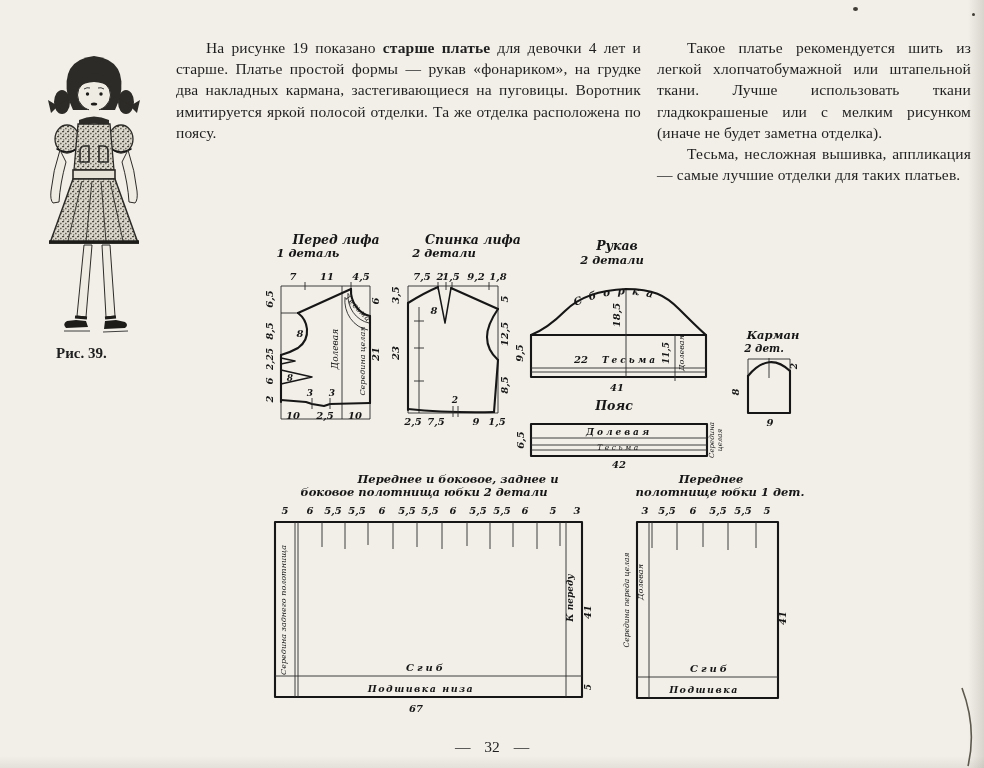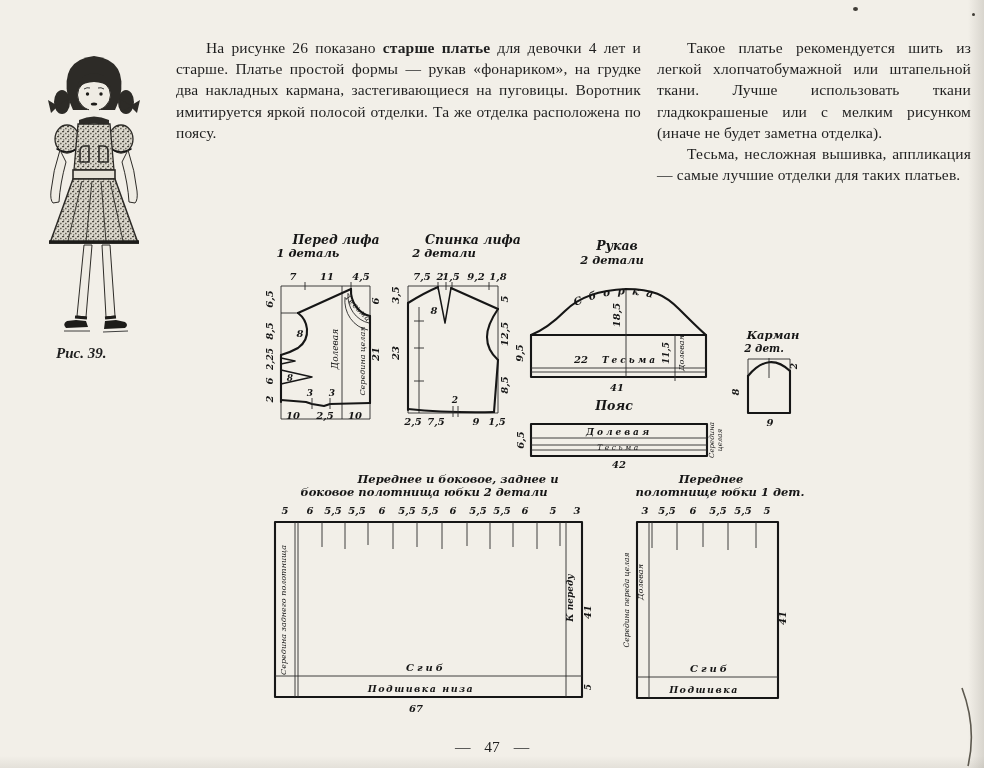--- a/index.html
+++ b/index.html
@@ -6,21 +6,21 @@
   .page{position:relative;width:984px;height:768px;background:#f2efe8;overflow:hidden;
         font-family:"Liberation Serif",serif;color:#222;}
   .page::after{content:"";position:absolute;right:0;top:0;width:16px;height:100%;
         background:linear-gradient(to right,rgba(60,55,45,0),rgba(60,55,45,.14));pointer-events:none;}
   .page::before{content:"";position:absolute;left:0;bottom:0;width:100%;height:12px;
         background:linear-gradient(to bottom,rgba(60,55,45,0),rgba(60,55,45,.08));pointer-events:none;}
   .abs{position:absolute;}
   .col{position:absolute;text-align:justify;font-size:15.5px;line-height:1.37;color:#1f1f1f;
        letter-spacing:.15px;}
   .col p{margin:0;text-indent:30px;}
-  .caption{position:absolute;font-size:15px;font-weight:600;color:#1f1f1f;font-style:italic;}
+  .caption{position:absolute;font-size:15px;font-weight:600;color:#1f1f1f;}
   .footer{position:absolute;left:0;top:738px;width:984px;text-align:center;font-size:15.5px;
        color:#1f1f1f;word-spacing:10px;}
   .speck{position:absolute;background:#3f3c36;border-radius:50%;}
   
   .dt{font-family:"DejaVu Serif",serif;font-style:italic;font-weight:bold;font-size:12.5px;fill:#161616;}
   .dt2{font-family:"DejaVu Serif",serif;font-style:italic;font-weight:bold;font-size:11.5px;fill:#161616;}
   .dn{font-family:"DejaVu Serif",serif;font-style:italic;font-weight:bold;font-size:10px;fill:#161616;}
   .dm{font-family:"DejaVu Serif",serif;font-style:italic;font-weight:bold;font-size:9px;fill:#161616;}
   .ds{font-family:"DejaVu Serif",serif;font-style:italic;font-size:8px;fill:#161616;}
   .lw2{stroke:#161616;stroke-width:2.1;fill:none;stroke-linecap:round;stroke-linejoin:round;}
@@ -80,21 +80,21 @@
       <path d="M80,209 L84,281 L93,280 L88,209 Z" fill="#efece4" stroke="#2d2b27" stroke-width="1"></path>
       <path d="M53,281 l12,1 M83,282 l11,-1" stroke="#1d1c19" stroke-width="3"></path>
       <path d="M54,284 l10,1 l2,6 l-22,1 q-4,-4 1,-7 z" fill="#1d1c19"></path>
       <path d="M83,285 l11,-1 l9,2 q4,3 0,6 l-21,1 z" fill="#1d1c19"></path>
       <path d="M42,295 l26,0 M81,296 l25,-1" class="lw1"></path>
     </g>
   </svg>
   <div class="caption" style="left:56px;top:345px">Рис. 39.</div>
 
   <div class="col" style="left:176px;top:37px;width:465px">
-    <p><span>На рисунке 26 показано </span><b>старше платье</b><span> для девочки 4 лет и старше. Платье простой формы — рукав «фонариком», на грудке два накладных кармана, застегивающиеся на пуговицы. Воротник имитируется яркой полосой отделки. Та же отделка расположена по поясу.</span></p>
+    <p><span>На рисунке 19 показано </span><b>старше платье</b><span> для девочки 4 лет и старше. Платье простой формы — рукав «фонариком», на грудке два накладных кармана, застегивающиеся на пуговицы. Воротник имитируется яркой полосой отделки. Та же отделка расположена по поясу.</span></p>
   </div>
   <div class="col" style="left:657px;top:37px;width:314px">
     <p><span>Такое платье рекомендуется шить из легкой хлопчатобумажной или штапельной ткани. Лучше использовать ткани гладкокрашеные или с мелким рисунком (иначе не будет заметна отделка).</span></p>
     <p><span>Тесьма, несложная вышивка, аппликация — самые лучшие отделки для таких платьев.</span></p>
   </div>
 
   <svg class="abs" style="left:248px;top:231px" width="146" height="202" viewBox="0 0 146 202">
     <g>
       <path class="lw1" d="M33,55 H122 V188 H33 Z M57,51 V59 M103,51 V59 M33,82 H50 M94,55 V188"></path>
       <path class="lw2" d="M50,82 L103,58"></path>
@@ -255,21 +255,21 @@
     <text class="dn" x="102" y="44" text-anchor="middle">5,5</text>
     <text class="dn" x="127" y="44" text-anchor="middle">5,5</text>
     <text class="dn" x="151" y="44" text-anchor="middle">5</text>
     <text class="ds" x="13" y="130" text-anchor="middle" style="font-size:7.5px" transform="rotate(-90 13 130)">Середина переда целая</text>
     <text class="ds" x="27" y="112" text-anchor="middle" transform="rotate(-90 27 112)">Долевая</text>
     <text class="dn" x="170" y="148" text-anchor="middle" transform="rotate(-90 170 148)">41</text>
     <text class="dn" x="94" y="202" text-anchor="middle" style="letter-spacing:3px">Сгиб</text>
     <text class="dm" x="88" y="223" text-anchor="middle" style="font-size:9.5px;letter-spacing:1.5px">Подшивка</text>
   </svg>
 
-  <div class="footer">— 47 —</div>
+  <div class="footer">— 32 —</div>
 
   <div class="speck" style="left:853px;top:7px;width:5px;height:4px"></div>
   <div class="speck" style="left:972px;top:13px;width:3px;height:3px"></div>
   <svg class="abs" style="left:950px;top:686px" width="34" height="82" viewBox="0 0 34 82">
     <path d="M12,2 Q27,42 18,80" stroke="#5d594f" stroke-width="1.6" fill="none"></path>
   </svg>
 
 </div>
 
 </body></html>

